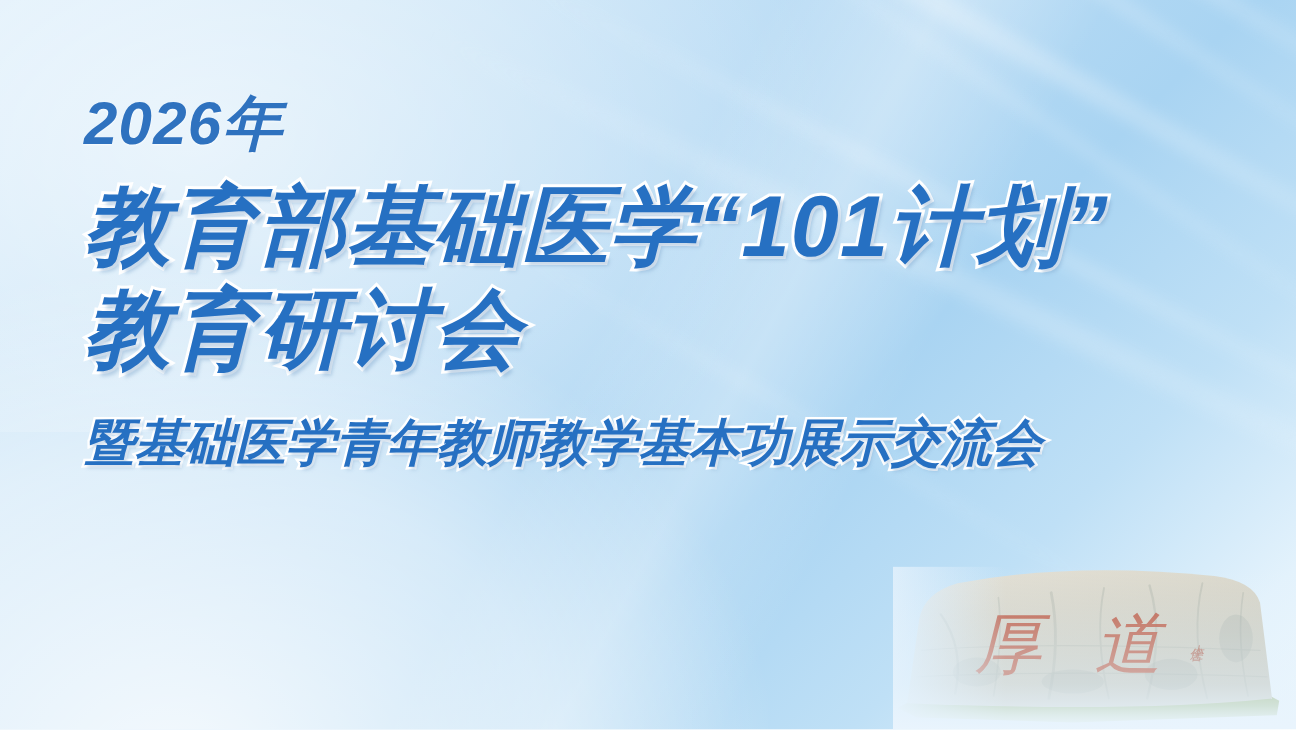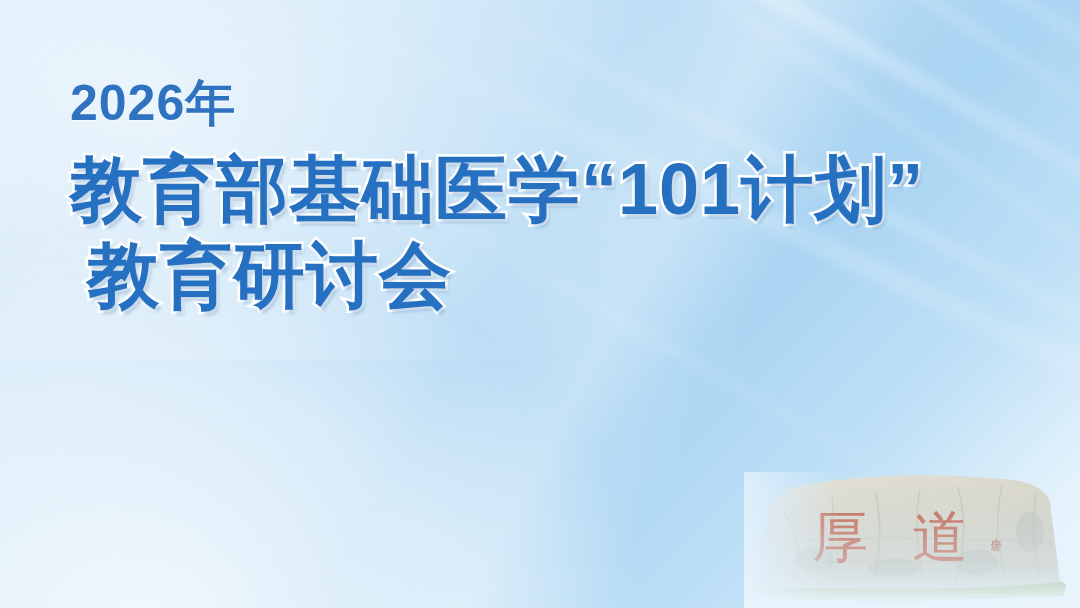--- a/index.html
+++ b/index.html
@@ -22,20 +22,21 @@
         rgba(255,255,255,0.00) 66%,
         rgba(255,255,255,0.00) 100%),
       linear-gradient(135deg,
         #dceefb 0%,
         #cfe7f8 18%,
         #bcddf5 40%,
         #a9d4f2 62%,
         #bfe0f6 78%,
         #e3f2fc 92%,
         #eef7fd 100%);
+    font-style: italic;
   }
 
   
   .rays {
     position: absolute;
     inset: 0;
     pointer-events: none;
   }
   .ray {
     position: absolute;
@@ -103,21 +104,21 @@
     color: #2670c2;
     line-height: 1.16;
     letter-spacing: 1px;
     white-space: nowrap;
     -webkit-text-stroke: 5px #ffffff;
     paint-order: stroke fill;
     text-shadow:
       3px 4px 3px rgba(120,160,200,0.40),
       0 0 1px rgba(255,255,255,0.9);
   }
-  .title-line.l2 { margin-top: 2px; margin-left: 17px; }
+  .title-line.l2 { margin-top: 2px; }
   .subtitle {
     margin-top: 24px;
     font-size: 42px;
     font-weight: 900;
     color: #2670c2;
     letter-spacing: 0px;
     white-space: nowrap;
     -webkit-text-stroke: 4px #ffffff;
     paint-order: stroke fill;
     text-shadow:
@@ -153,20 +154,21 @@
     <div class="ray r7"></div>
     <div class="ray r8"></div>
   </div>
 
   <div class="corner-wash"></div>
 
   <div class="text-block">
     <div class="year">2026年</div>
     <div class="title-line l1">教育部基础医学“101计划”</div>
     <div class="title-line l2">教育研讨会</div>
+    <div class="subtitle">暨基础医学青年教师教学基本功展示交流会</div>
   </div>
 
   <div class="stone-wrap">
     <svg class="stone-svg" width="336" height="136" viewBox="0 0 336 136">
       <defs>
         <linearGradient id="stoneGrad" x1="0" y1="0" x2="0.25" y2="1">
           <stop offset="0%" stop-color="#e4e1d6"></stop>
           <stop offset="35%" stop-color="#d7d4c7"></stop>
           <stop offset="70%" stop-color="#cbcabd"></stop>
           <stop offset="100%" stop-color="#c2c3b8"></stop>

